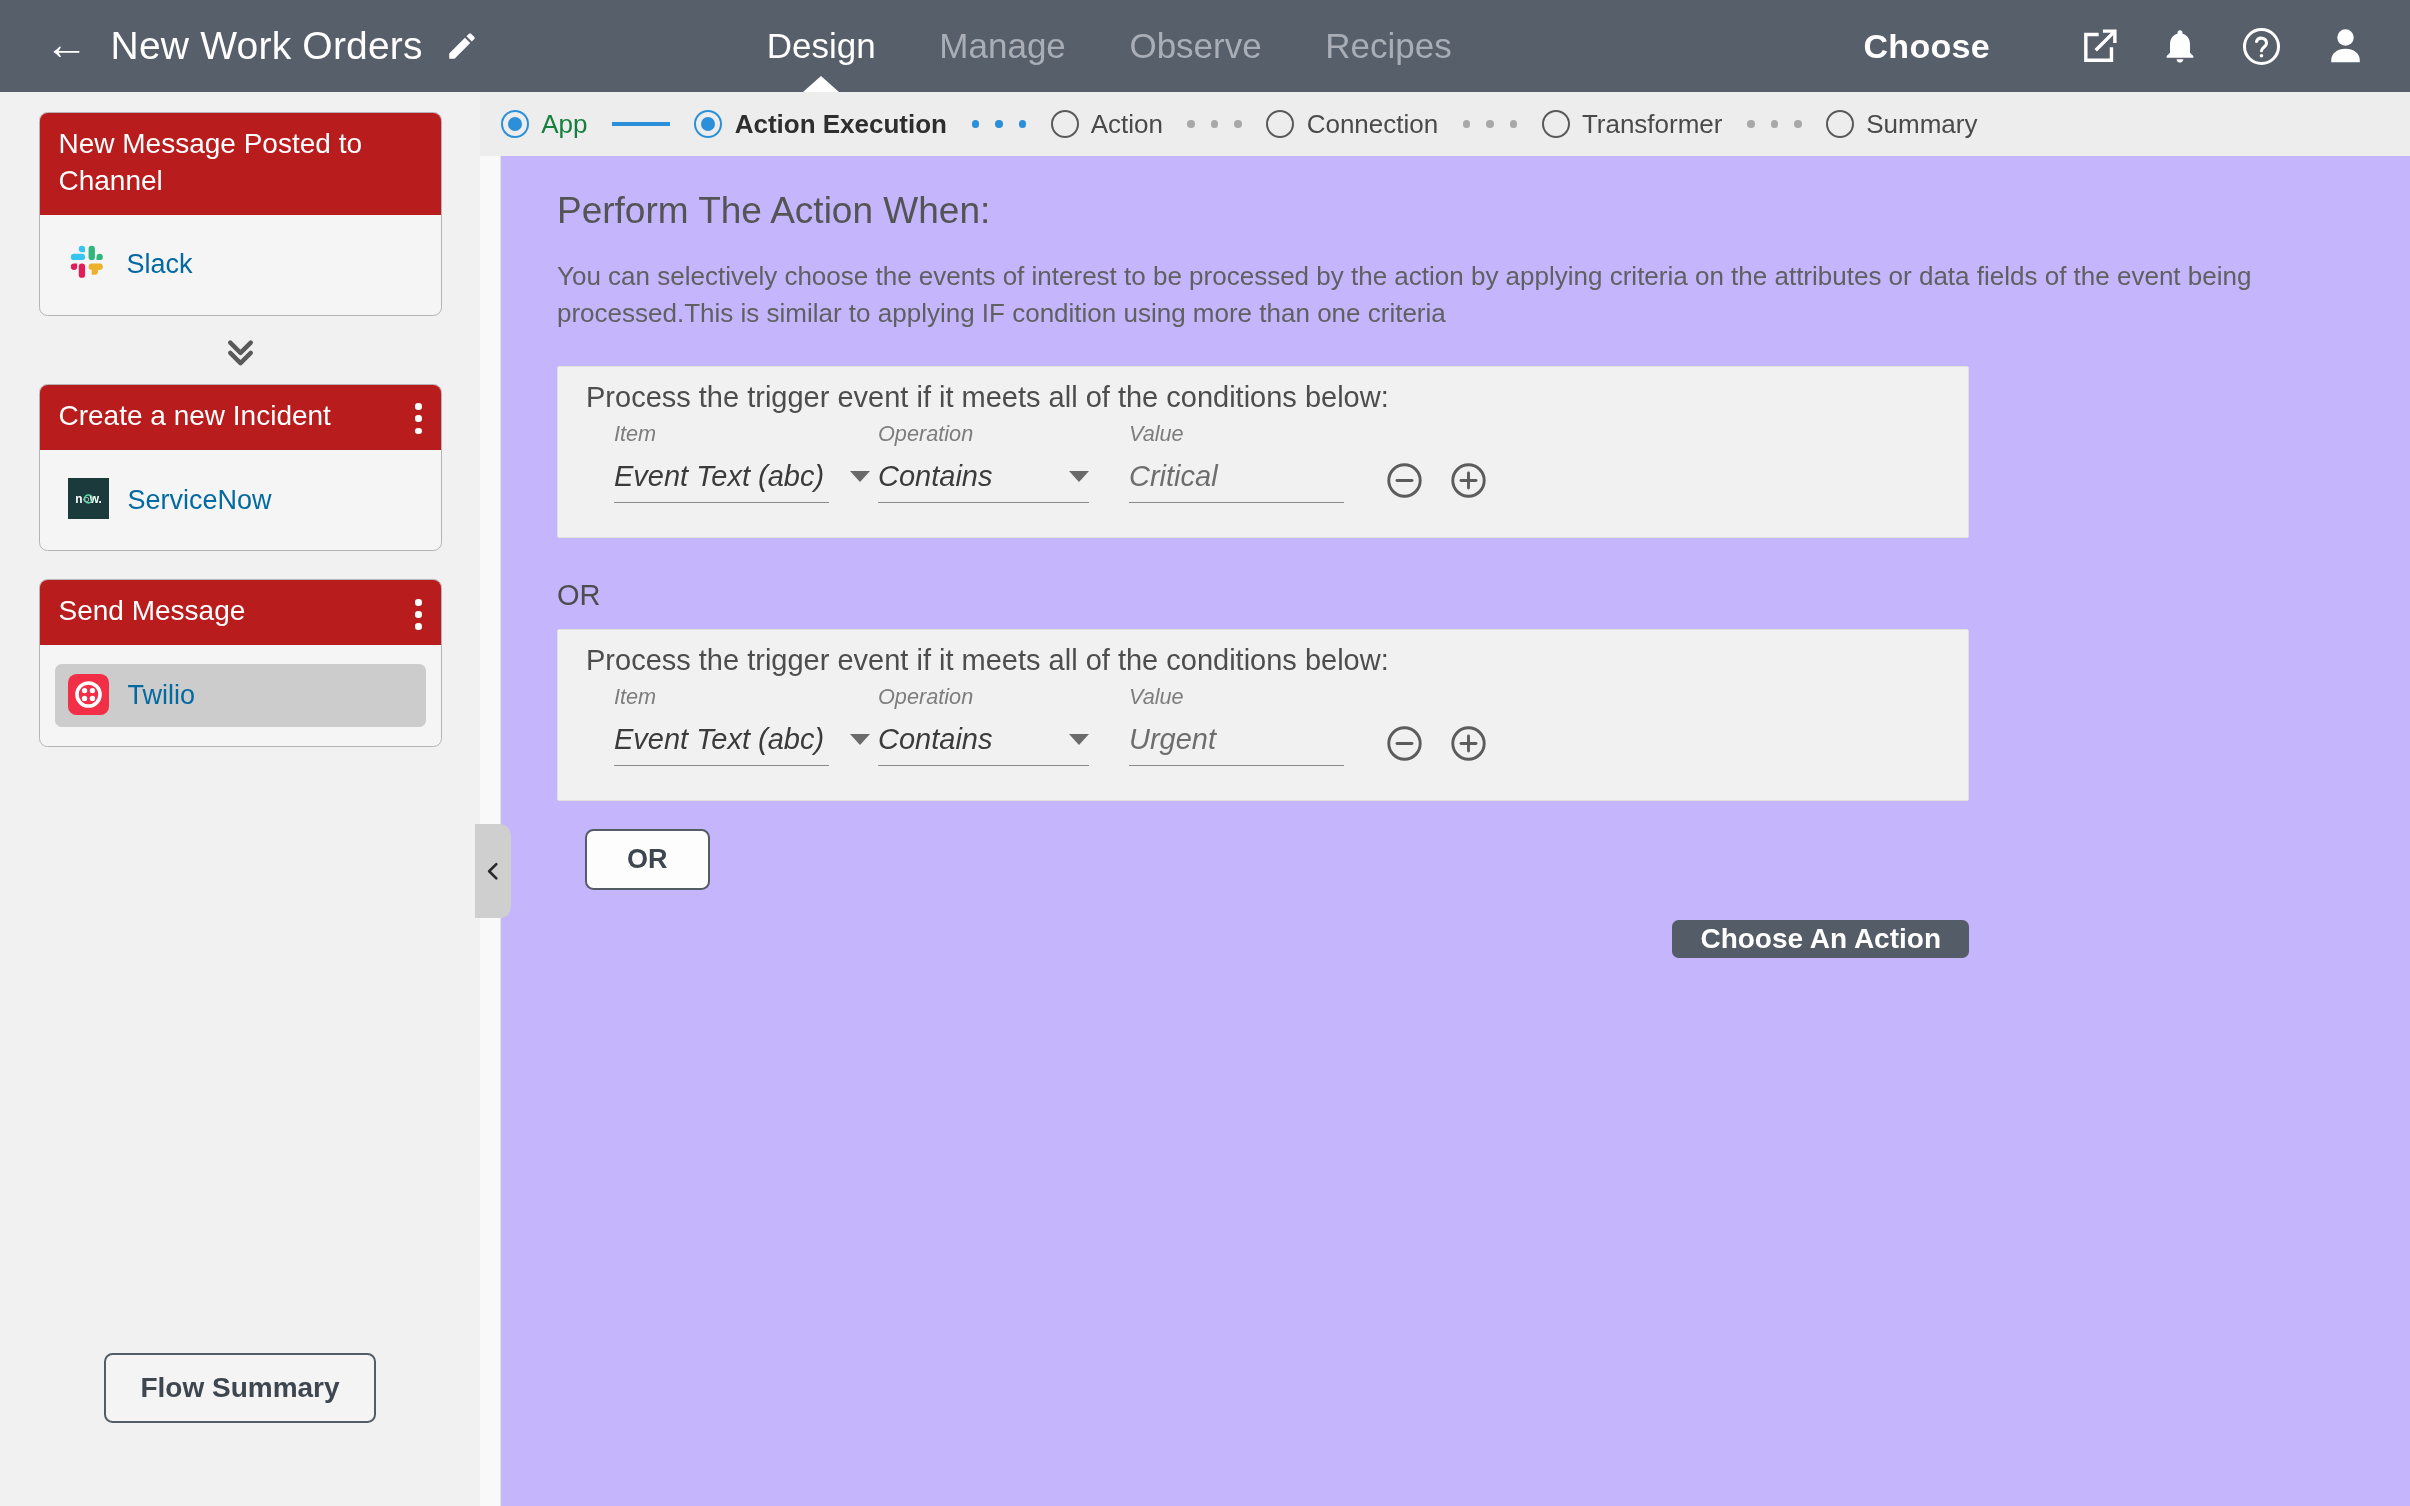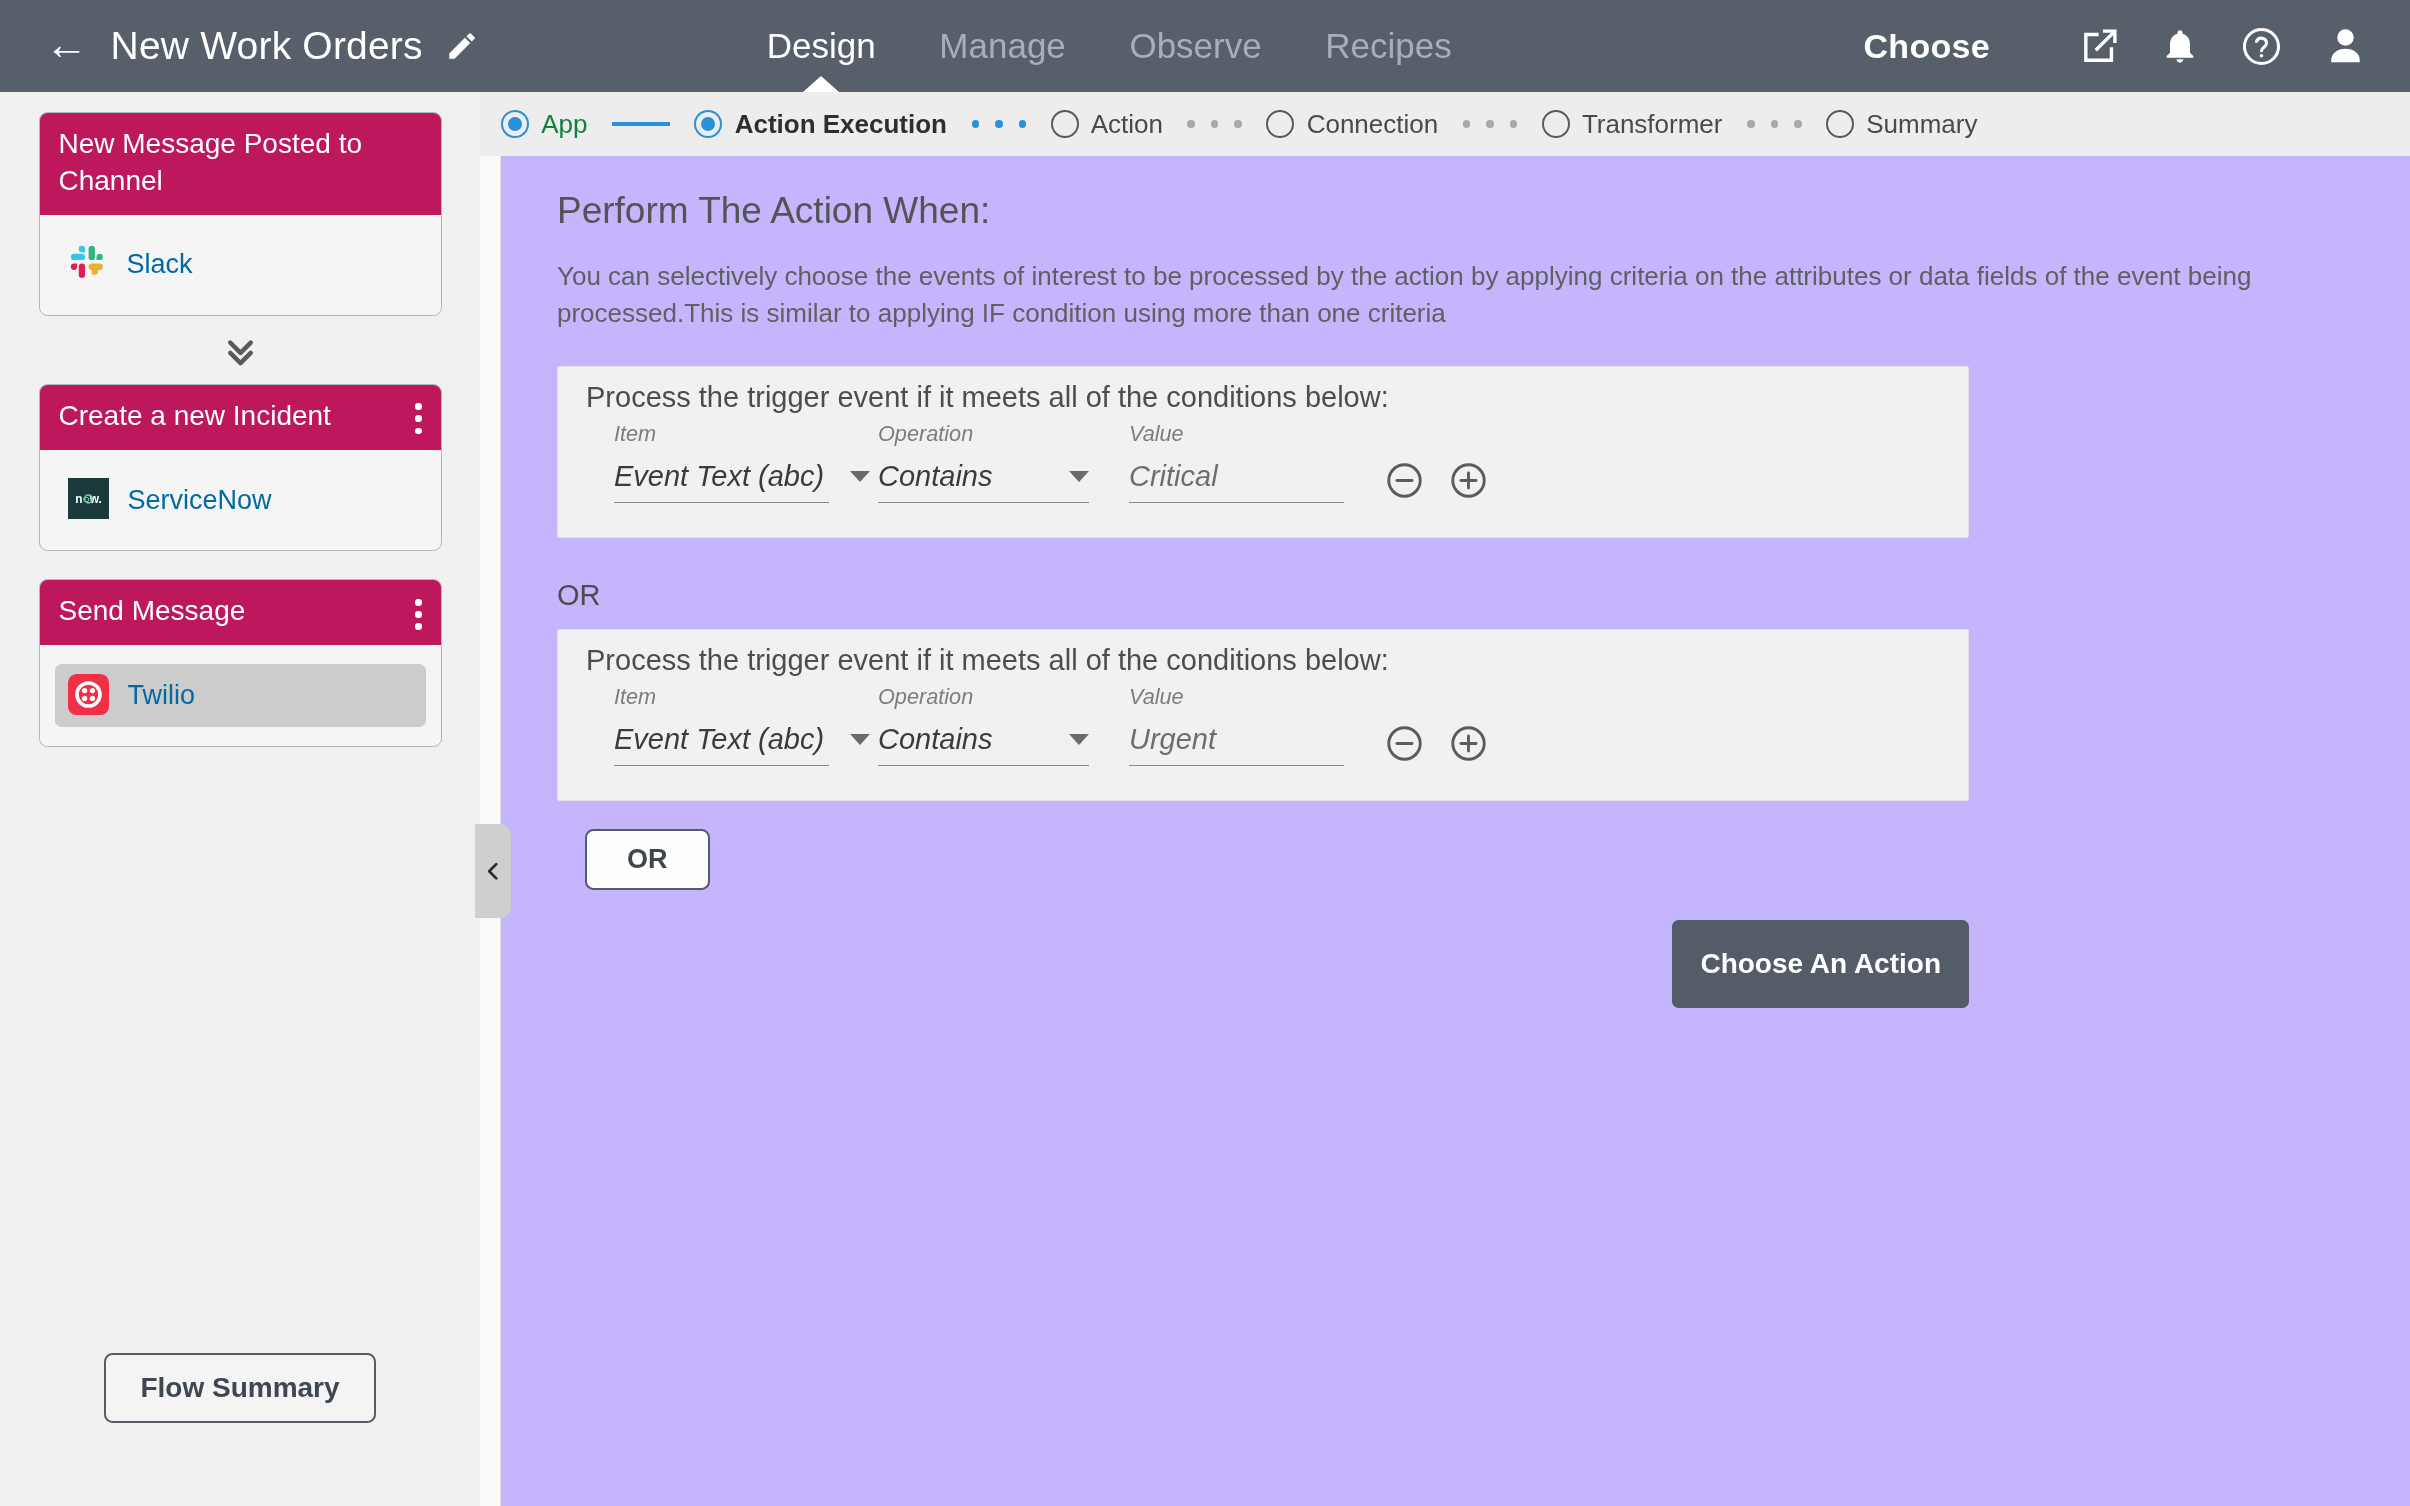--- a/index.html
+++ b/index.html
@@ -97,21 +97,21 @@
     background: #f1f1f1;
   }
   .card {
     margin: 0 auto; width: 403px;
     border-radius: 8.5px;
     background: #f5f5f5;
     border: 1.9px solid #b4b4b4;
     overflow: hidden;
   }
   .card-header {
-    background: #be185d; color: #ffffff;
+    background: #b91c1c; color: #ffffff;
     padding: 13px 19px 15px 19px;
     font-size: 28px; line-height: 1.32;
     display: flex; justify-content: space-between; align-items: flex-start;
     gap: 9.4px;
   }
   .card-header-title { flex: 1; }
   .kebab { display: flex; flex-direction: column; gap: 5.6px; cursor: pointer; padding-top: 5.6px; }
   .kebab span { width: 6.6px; height: 6.6px; border-radius: 50%; background: #ffffff; display: block; }
   .card-body { padding: 19px 15px; min-height: 87px; display: flex; align-items: center; }
   .app-row {
@@ -209,21 +209,21 @@
     border-radius: 8.5px; color: #3e4650;
     font-size: 27px; font-weight: bold;
     padding: 13px 40px; cursor: pointer;
   }
 
   .choose-wrap { width: 1412px; display: flex; justify-content: flex-end; margin-top: 30px; }
   .choose-btn {
     background: #545c68; color: #ffffff;
     font-size: 28px; font-weight: bold;
     border: none; border-radius: 6.6px;
-    padding: 28px 28px; cursor: pointer;
+    padding: 3px 28px; cursor: pointer;
   }
 </style>
 </head>
 <body>
 
 <div class="header">
   <div class="hdr-left">
     <span class="back-arrow">←</span>
     <span class="app-title">New Work Orders</span>
     <span class="pencil-icon">

